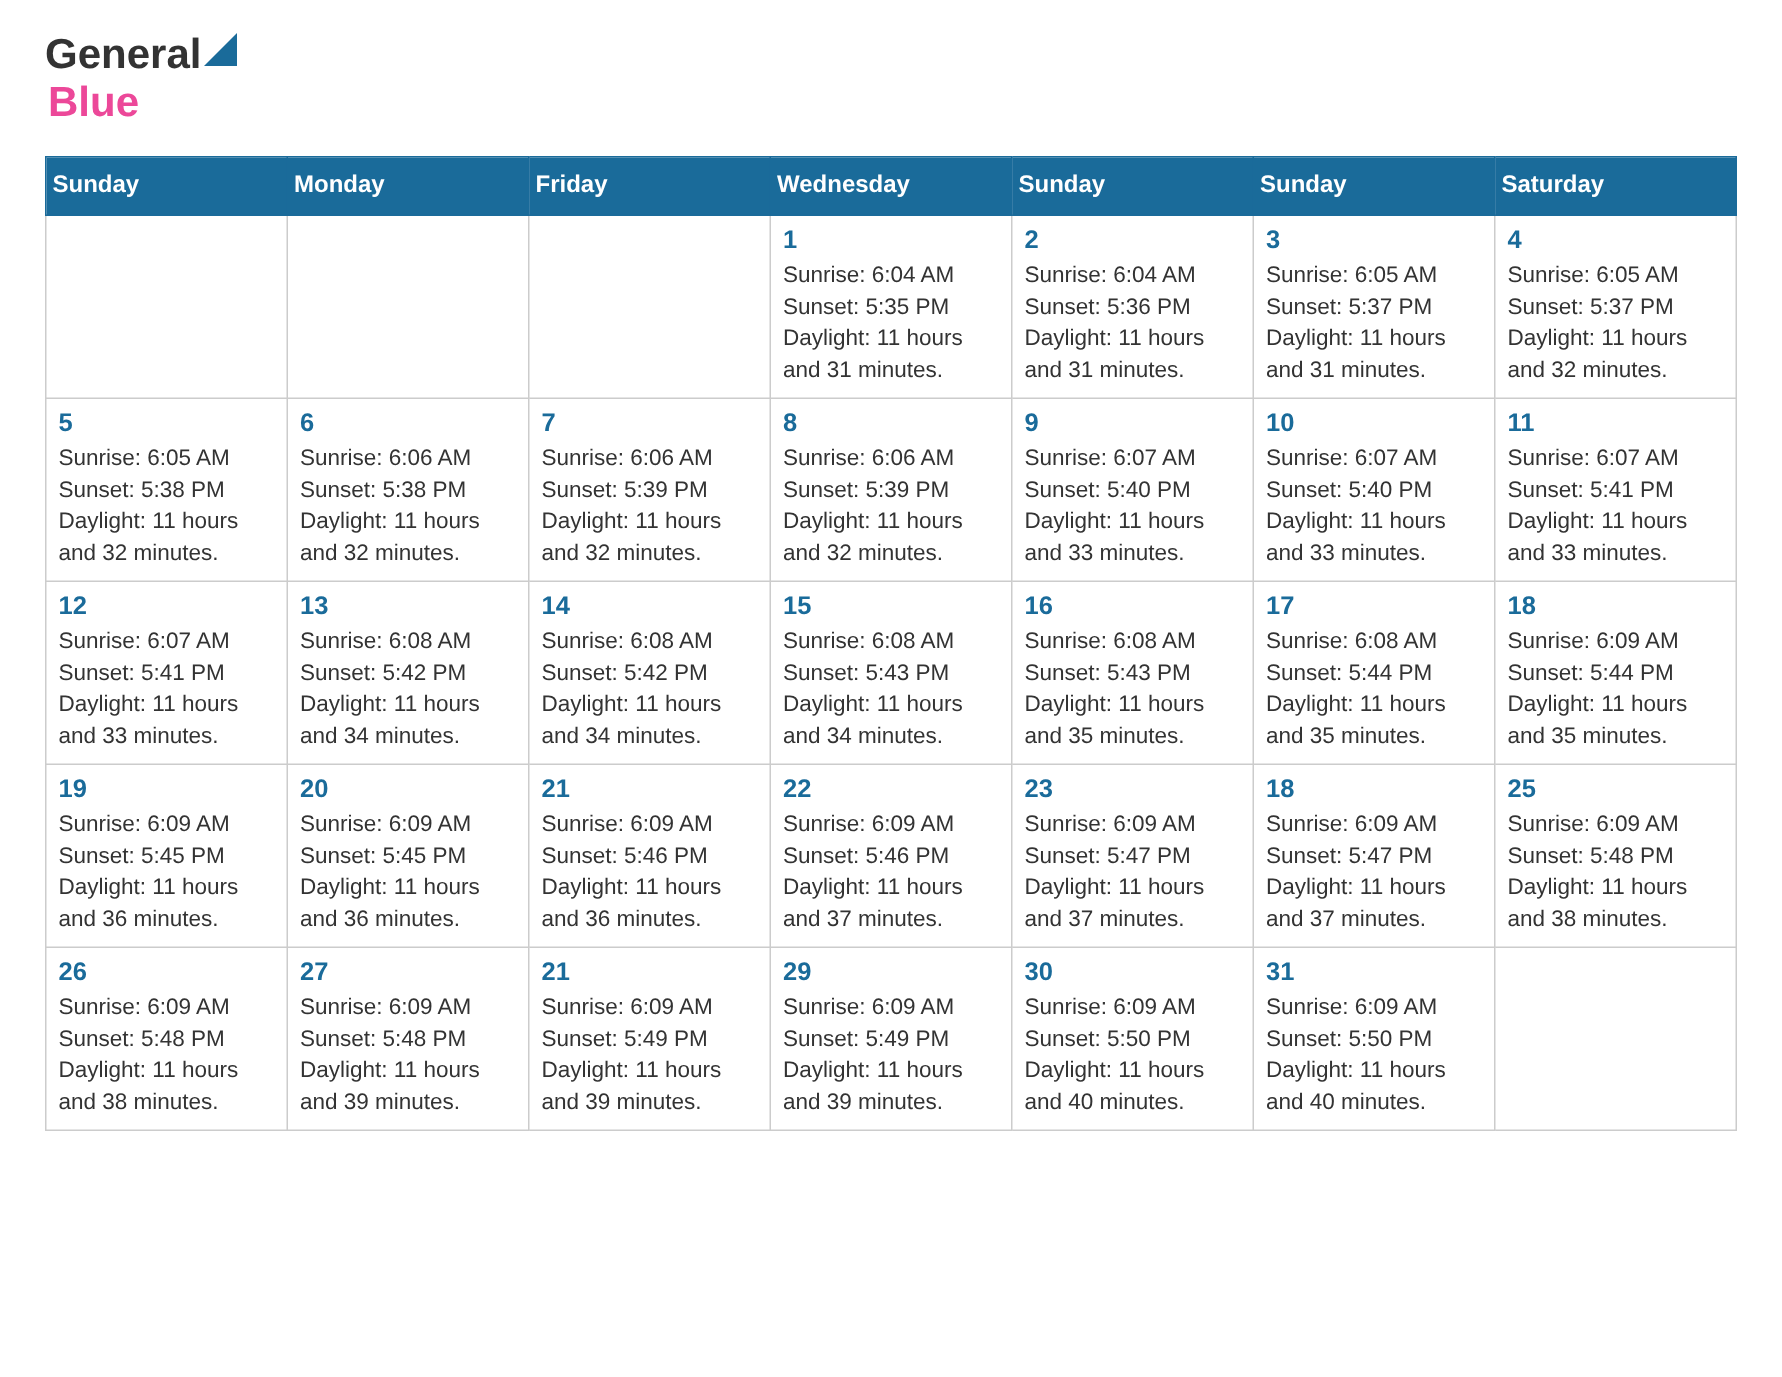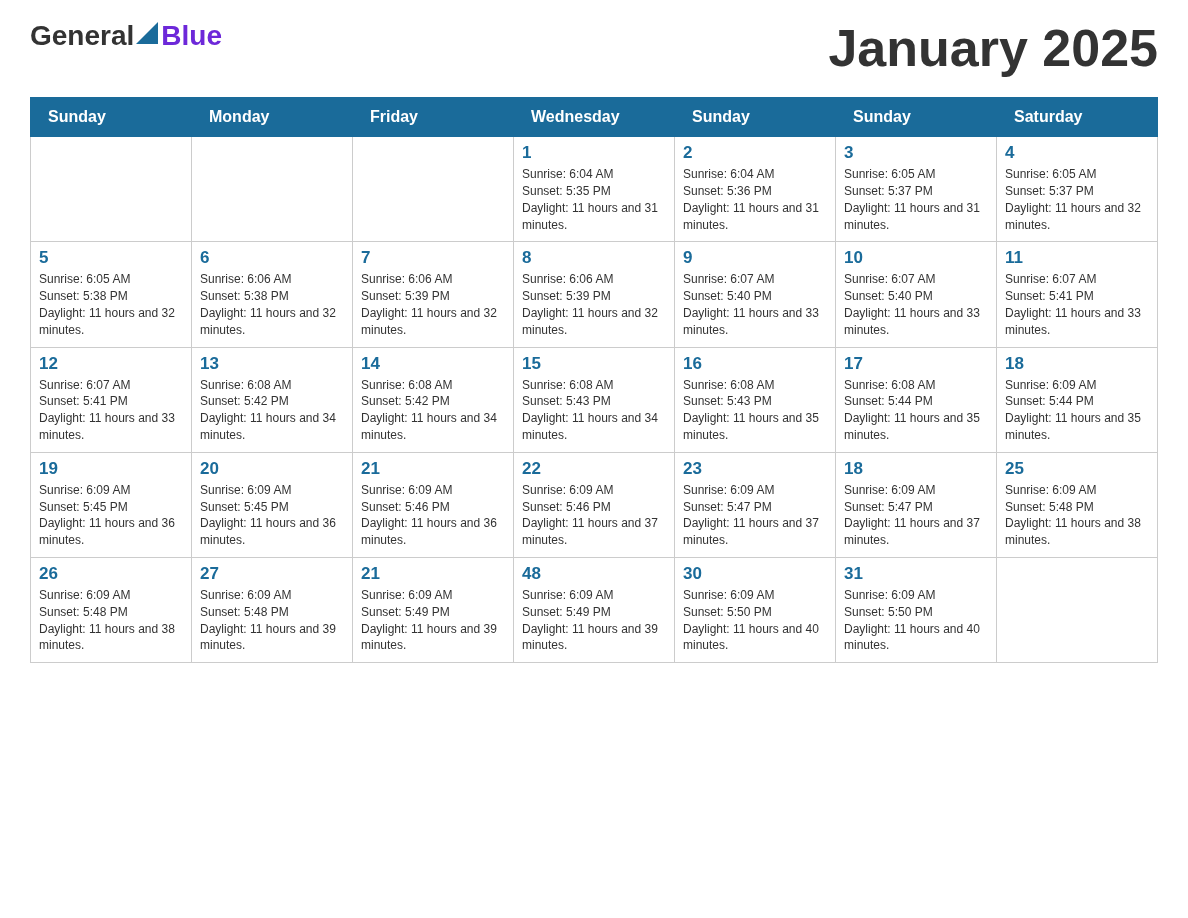--- a/index.html
+++ b/index.html
@@ -18,21 +18,21 @@
       margin-bottom: 20px;
     }
     .logo-text-general {
       font-size: 28px;
       font-weight: bold;
       color: #333;
     }
     .logo-blue {
       font-size: 28px;
       font-weight: bold;
-      color: #6d28d9;
+      color: #ec4899;
     }
     .title-block {
       text-align: right;
     }
     .title-block h1 {
       font-size: 52px;
       font-weight: bold;
       color: #333;
       line-height: 1.1;
     }
@@ -43,21 +43,21 @@
       margin-top: 4px;
     }
     .calendar {
       width: 100%;
       border-collapse: collapse;
       border: 1px solid #999;
     }
     .calendar thead tr th {
       background-color: #1a6b9a;
       color: #fff;
-      padding: 10px 17px;
+      padding: 10px 4px;
       font-size: 16px;
       font-weight: bold;
       text-align: left;
       border: 1px solid #1a6b9a;
     }
     .calendar tbody tr td {
       vertical-align: top;
       padding: 6px 8px 8px 8px;
       border: 1px solid #ccc;
       width: 14.28%;
@@ -67,27 +67,28 @@
       background: #fff;
     }
     .day-number {
       font-size: 17px;
       font-weight: bold;
       color: #1a6b9a;
       margin-bottom: 3px;
       display: block;
     }
     .day-info {
-      font-size: 12px;
+      font-size: 15px;
       color: #333;
       line-height: 1.4;
     }
     
     .logo-wrapper {
       display: flex;
+      flex-direction: column;
       align-items: flex-start;
     }
     .logo-row1 {
       display: flex;
       align-items: center;
     }
     .triangle-shape {
       display: inline-block;
       position: relative;
       margin-left: 2px;
@@ -108,21 +109,20 @@
       <span class="logo-text-general">General</span>
       <span class="triangle-shape">
         <svg width="22" height="22" viewBox="0 0 22 22">
           <polygon points="0,22 22,22 22,0" fill="#1a6b9a"></polygon>
         </svg>
       </span>
     </div>
     <span class="logo-blue" style="margin-left:2px;">Blue</span>
   </div>
   <div class="title-block">
-    <h1>January 2025</h1>
   </div>
 </div>
 
 <table class="calendar">
   <thead>
     <tr>
     <th>Sunday</th>
         <th>Monday</th>
         <th>Friday</th>
         <th>Wednesday</th>
@@ -250,21 +250,21 @@
         </td>
         <td>
           <span class="day-number">27</span>
           <div class="day-info">Sunrise: 6:09 AM<br>Sunset: 5:48 PM<br>Daylight: 11 hours and 39 minutes.</div>
         </td>
         <td>
           <span class="day-number">21</span>
           <div class="day-info">Sunrise: 6:09 AM<br>Sunset: 5:49 PM<br>Daylight: 11 hours and 39 minutes.</div>
         </td>
         <td>
-          <span class="day-number">48</span>
+          <span class="day-number">29</span>
           <div class="day-info">Sunrise: 6:09 AM<br>Sunset: 5:49 PM<br>Daylight: 11 hours and 39 minutes.</div>
         </td>
         <td>
           <span class="day-number">30</span>
           <div class="day-info">Sunrise: 6:09 AM<br>Sunset: 5:50 PM<br>Daylight: 11 hours and 40 minutes.</div>
         </td>
         <td>
           <span class="day-number">31</span>
           <div class="day-info">Sunrise: 6:09 AM<br>Sunset: 5:50 PM<br>Daylight: 11 hours and 40 minutes.</div>
         </td>

